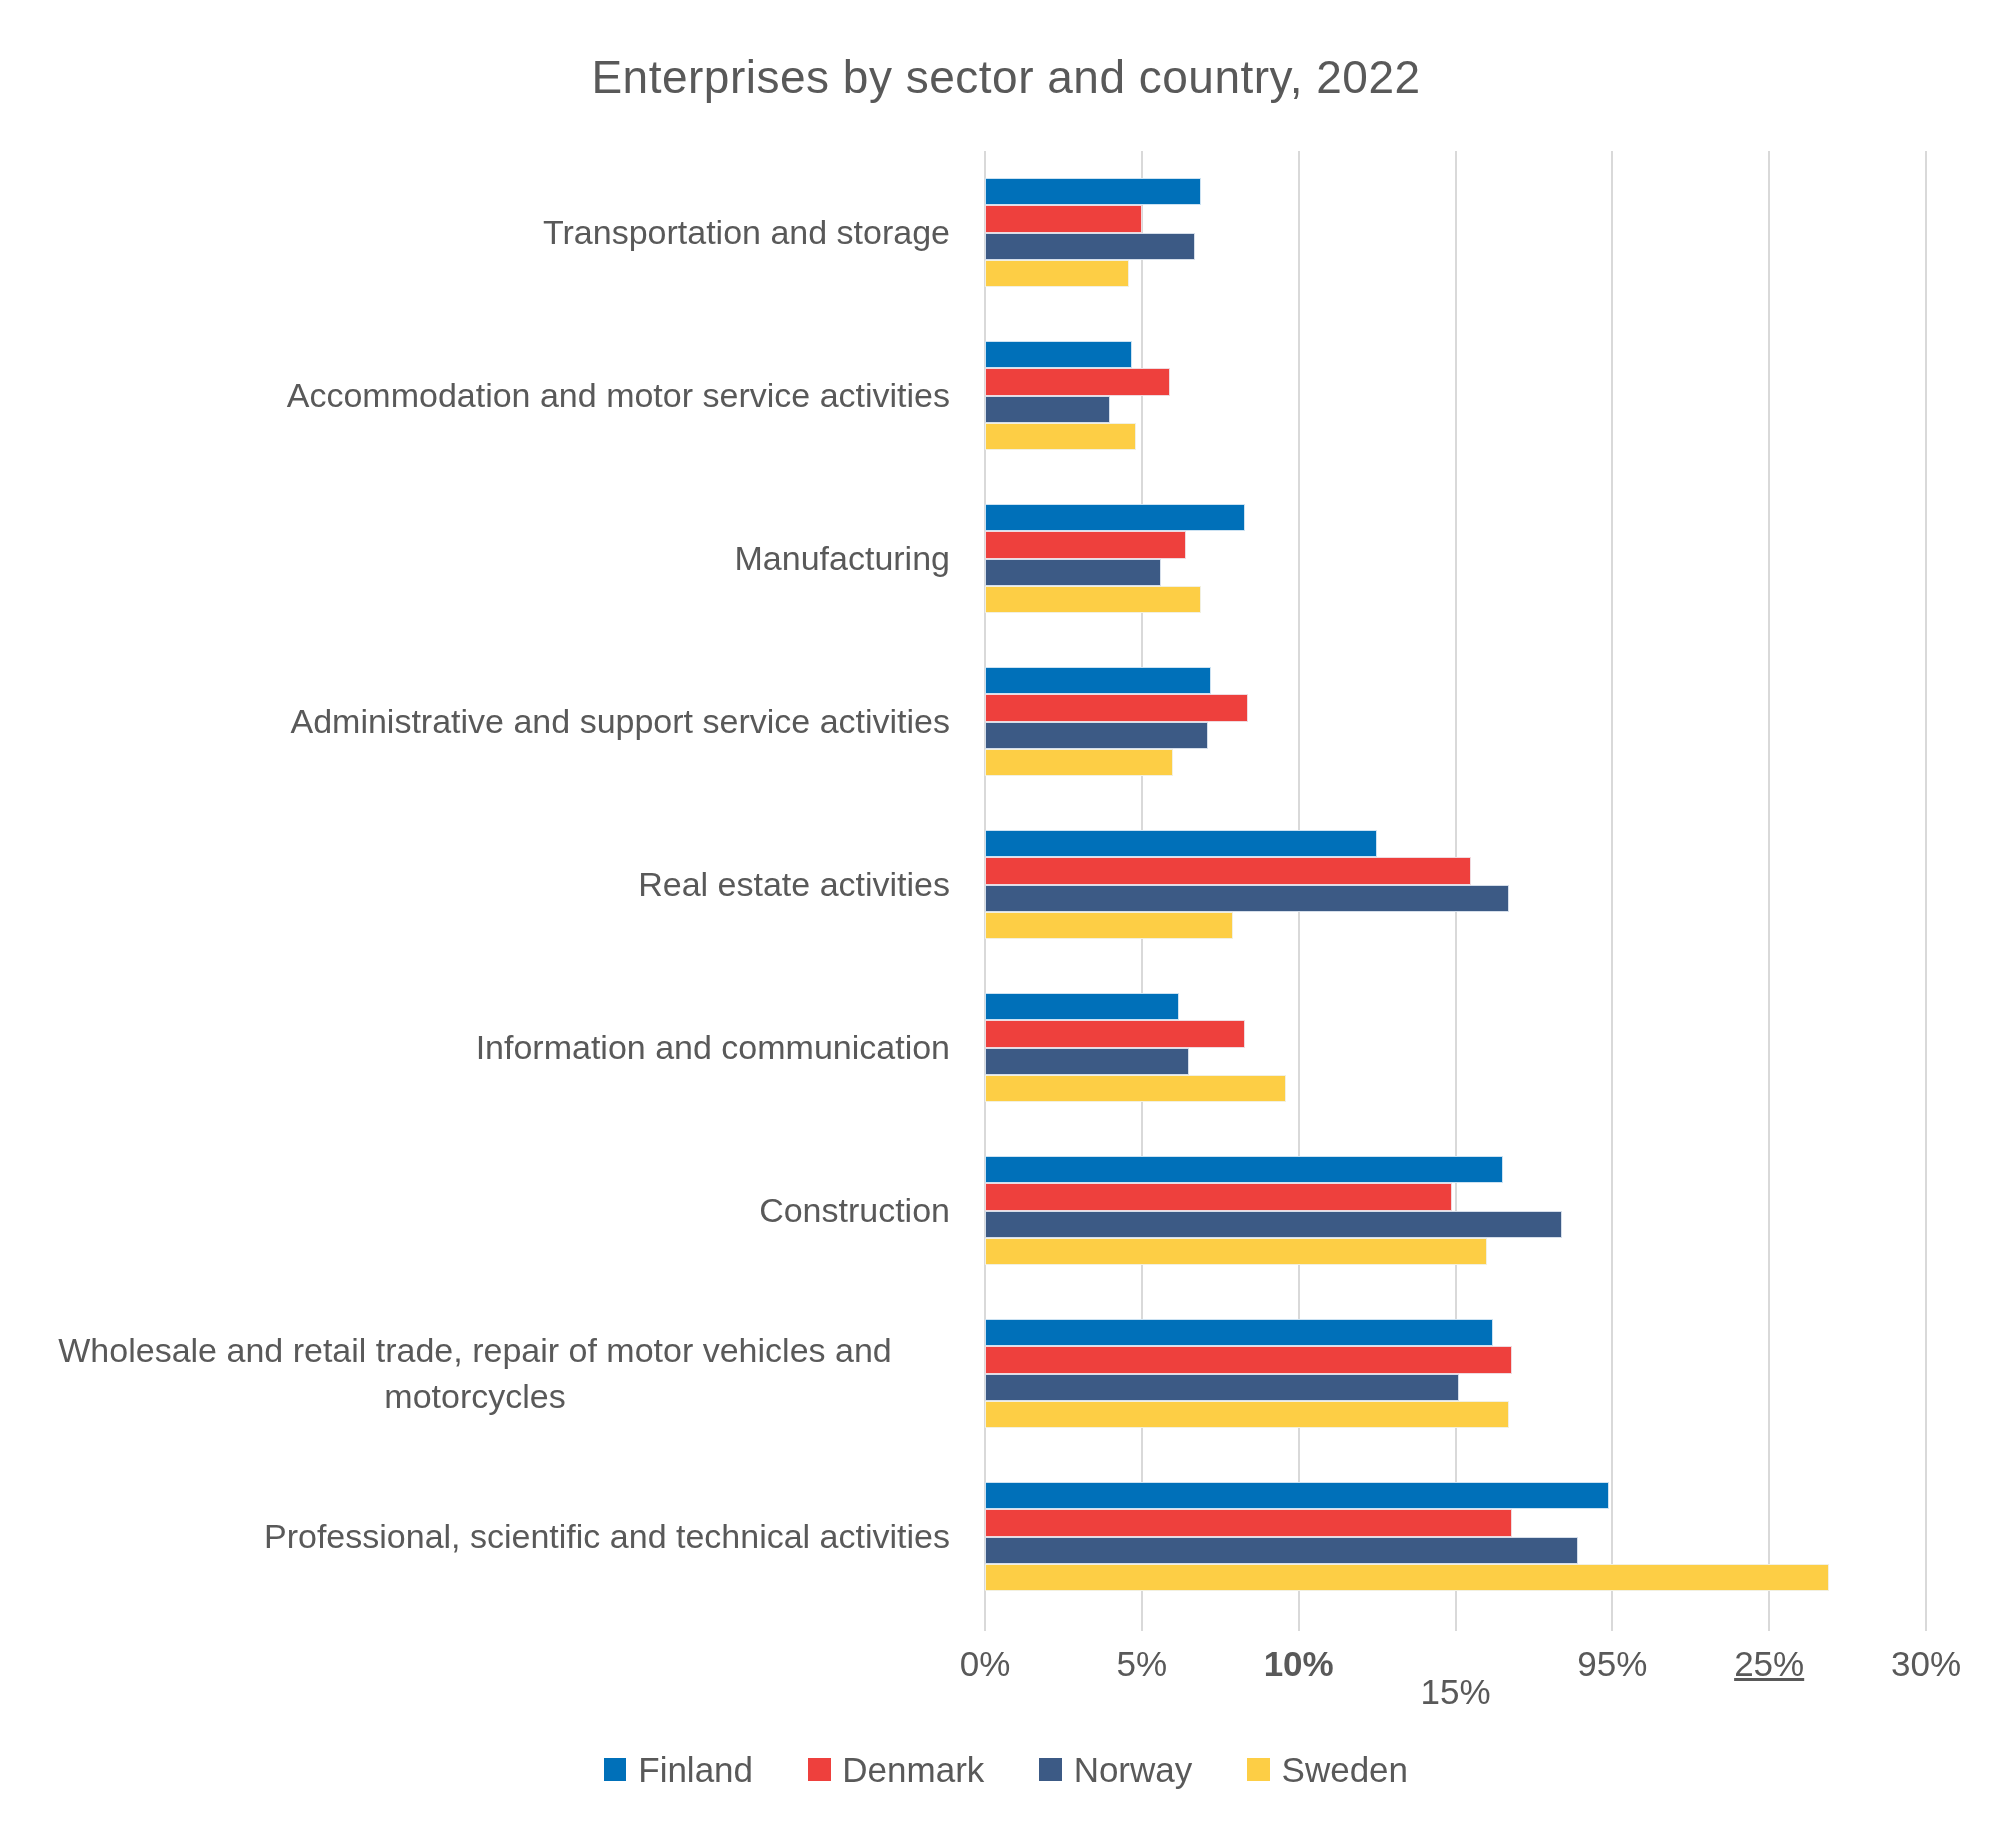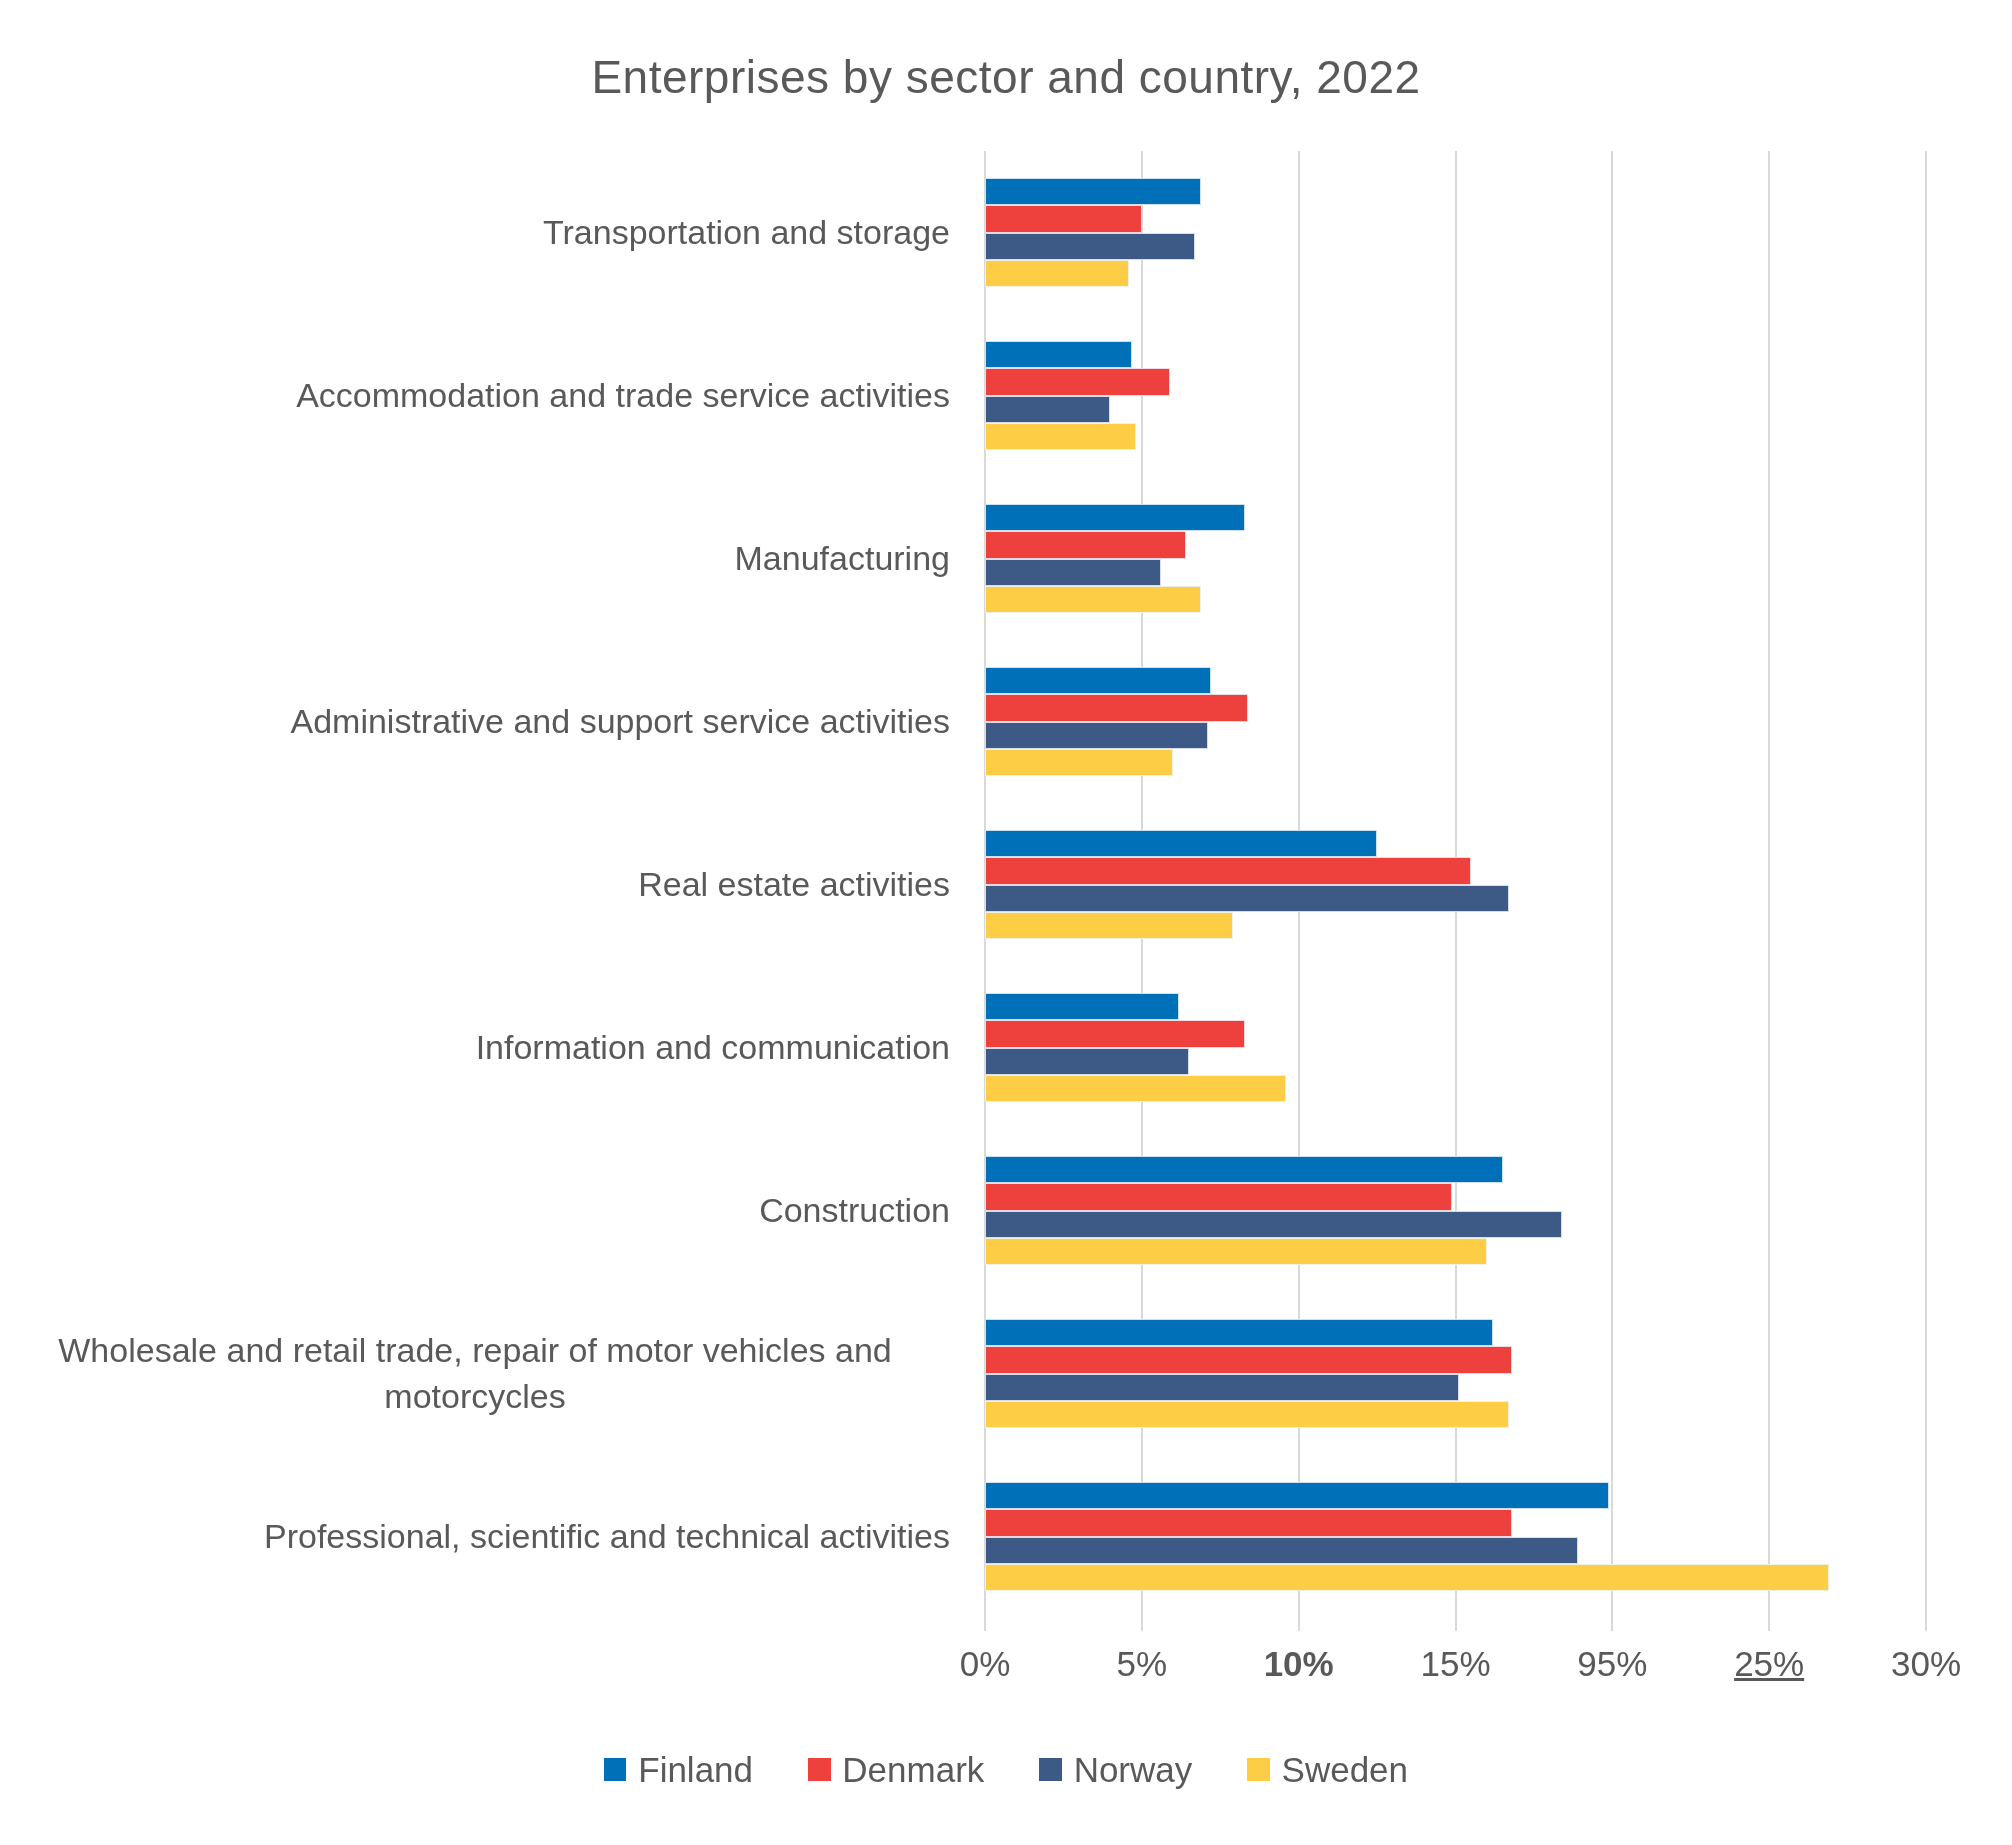--- a/index.html
+++ b/index.html
@@ -133,21 +133,21 @@
         </div>
         <div class="row-plot">
           <div class="bar" title="Finland: 6.9%" style="width: 23%; background: rgb(0, 112, 185);"></div>
           <div class="bar" title="Denmark: 5%" style="width: 16.6667%; background: rgb(238, 64, 61);"></div>
           <div class="bar" title="Norway: 6.7%" style="width: 22.3333%; background: rgb(60, 90, 133);"></div>
           <div class="bar" title="Sweden: 4.6%" style="width: 15.3333%; background: rgb(253, 206, 69);"></div>
         </div>
       </div>
       <div class="row">
         <div class="row-label">
-          <span>Accommodation and trade service activities</span>
+          <span>Accommodation and motor service activities</span>
         </div>
         <div class="row-plot">
           <div class="bar" title="Finland: 4.7%" style="width: 15.6667%; background: rgb(0, 112, 185);"></div>
           <div class="bar" title="Denmark: 5.9%" style="width: 19.6667%; background: rgb(238, 64, 61);"></div>
           <div class="bar" title="Norway: 4%" style="width: 13.3333%; background: rgb(60, 90, 133);"></div>
           <div class="bar" title="Sweden: 4.8%" style="width: 16%; background: rgb(253, 206, 69);"></div>
         </div>
       </div>
       <div class="row">
         <div class="row-label">
@@ -224,21 +224,21 @@
           <div class="bar" title="Denmark: 16.8%" style="width: 56%; background: rgb(238, 64, 61);"></div>
           <div class="bar" title="Norway: 18.9%" style="width: 63%; background: rgb(60, 90, 133);"></div>
           <div class="bar" title="Sweden: 26.9%" style="width: 89.6667%; background: rgb(253, 206, 69);"></div>
         </div>
       </div>
     </div>
   <div class="axis-row" id="axis-row">
       <div class="axis-tick-label" style="left: 0%;">0%</div>
       <div class="axis-tick-label" style="left: 16.6667%;">5%</div>
       <div class="axis-tick-label" style="left: 33.3333%; font-weight: bold;">10%</div>
-      <div class="axis-tick-label" style="left: 50%;">15%</div>
+      <div class="axis-tick-label" style="left: 50%; margin-top: 28px;">15%</div>
       <div class="axis-tick-label" style="left: 66.6667%;">95%</div>
       <div class="axis-tick-label" style="left: 83.3333%; text-decoration: underline;">25%</div>
       <div class="axis-tick-label" style="left: 100%;">30%</div>
     </div>
 </div>
 
 <div class="legend" id="legend">
     <div class="legend-item">
       <span class="legend-swatch" style="background: rgb(0, 112, 185);"></span>
       <span>Finland</span>

